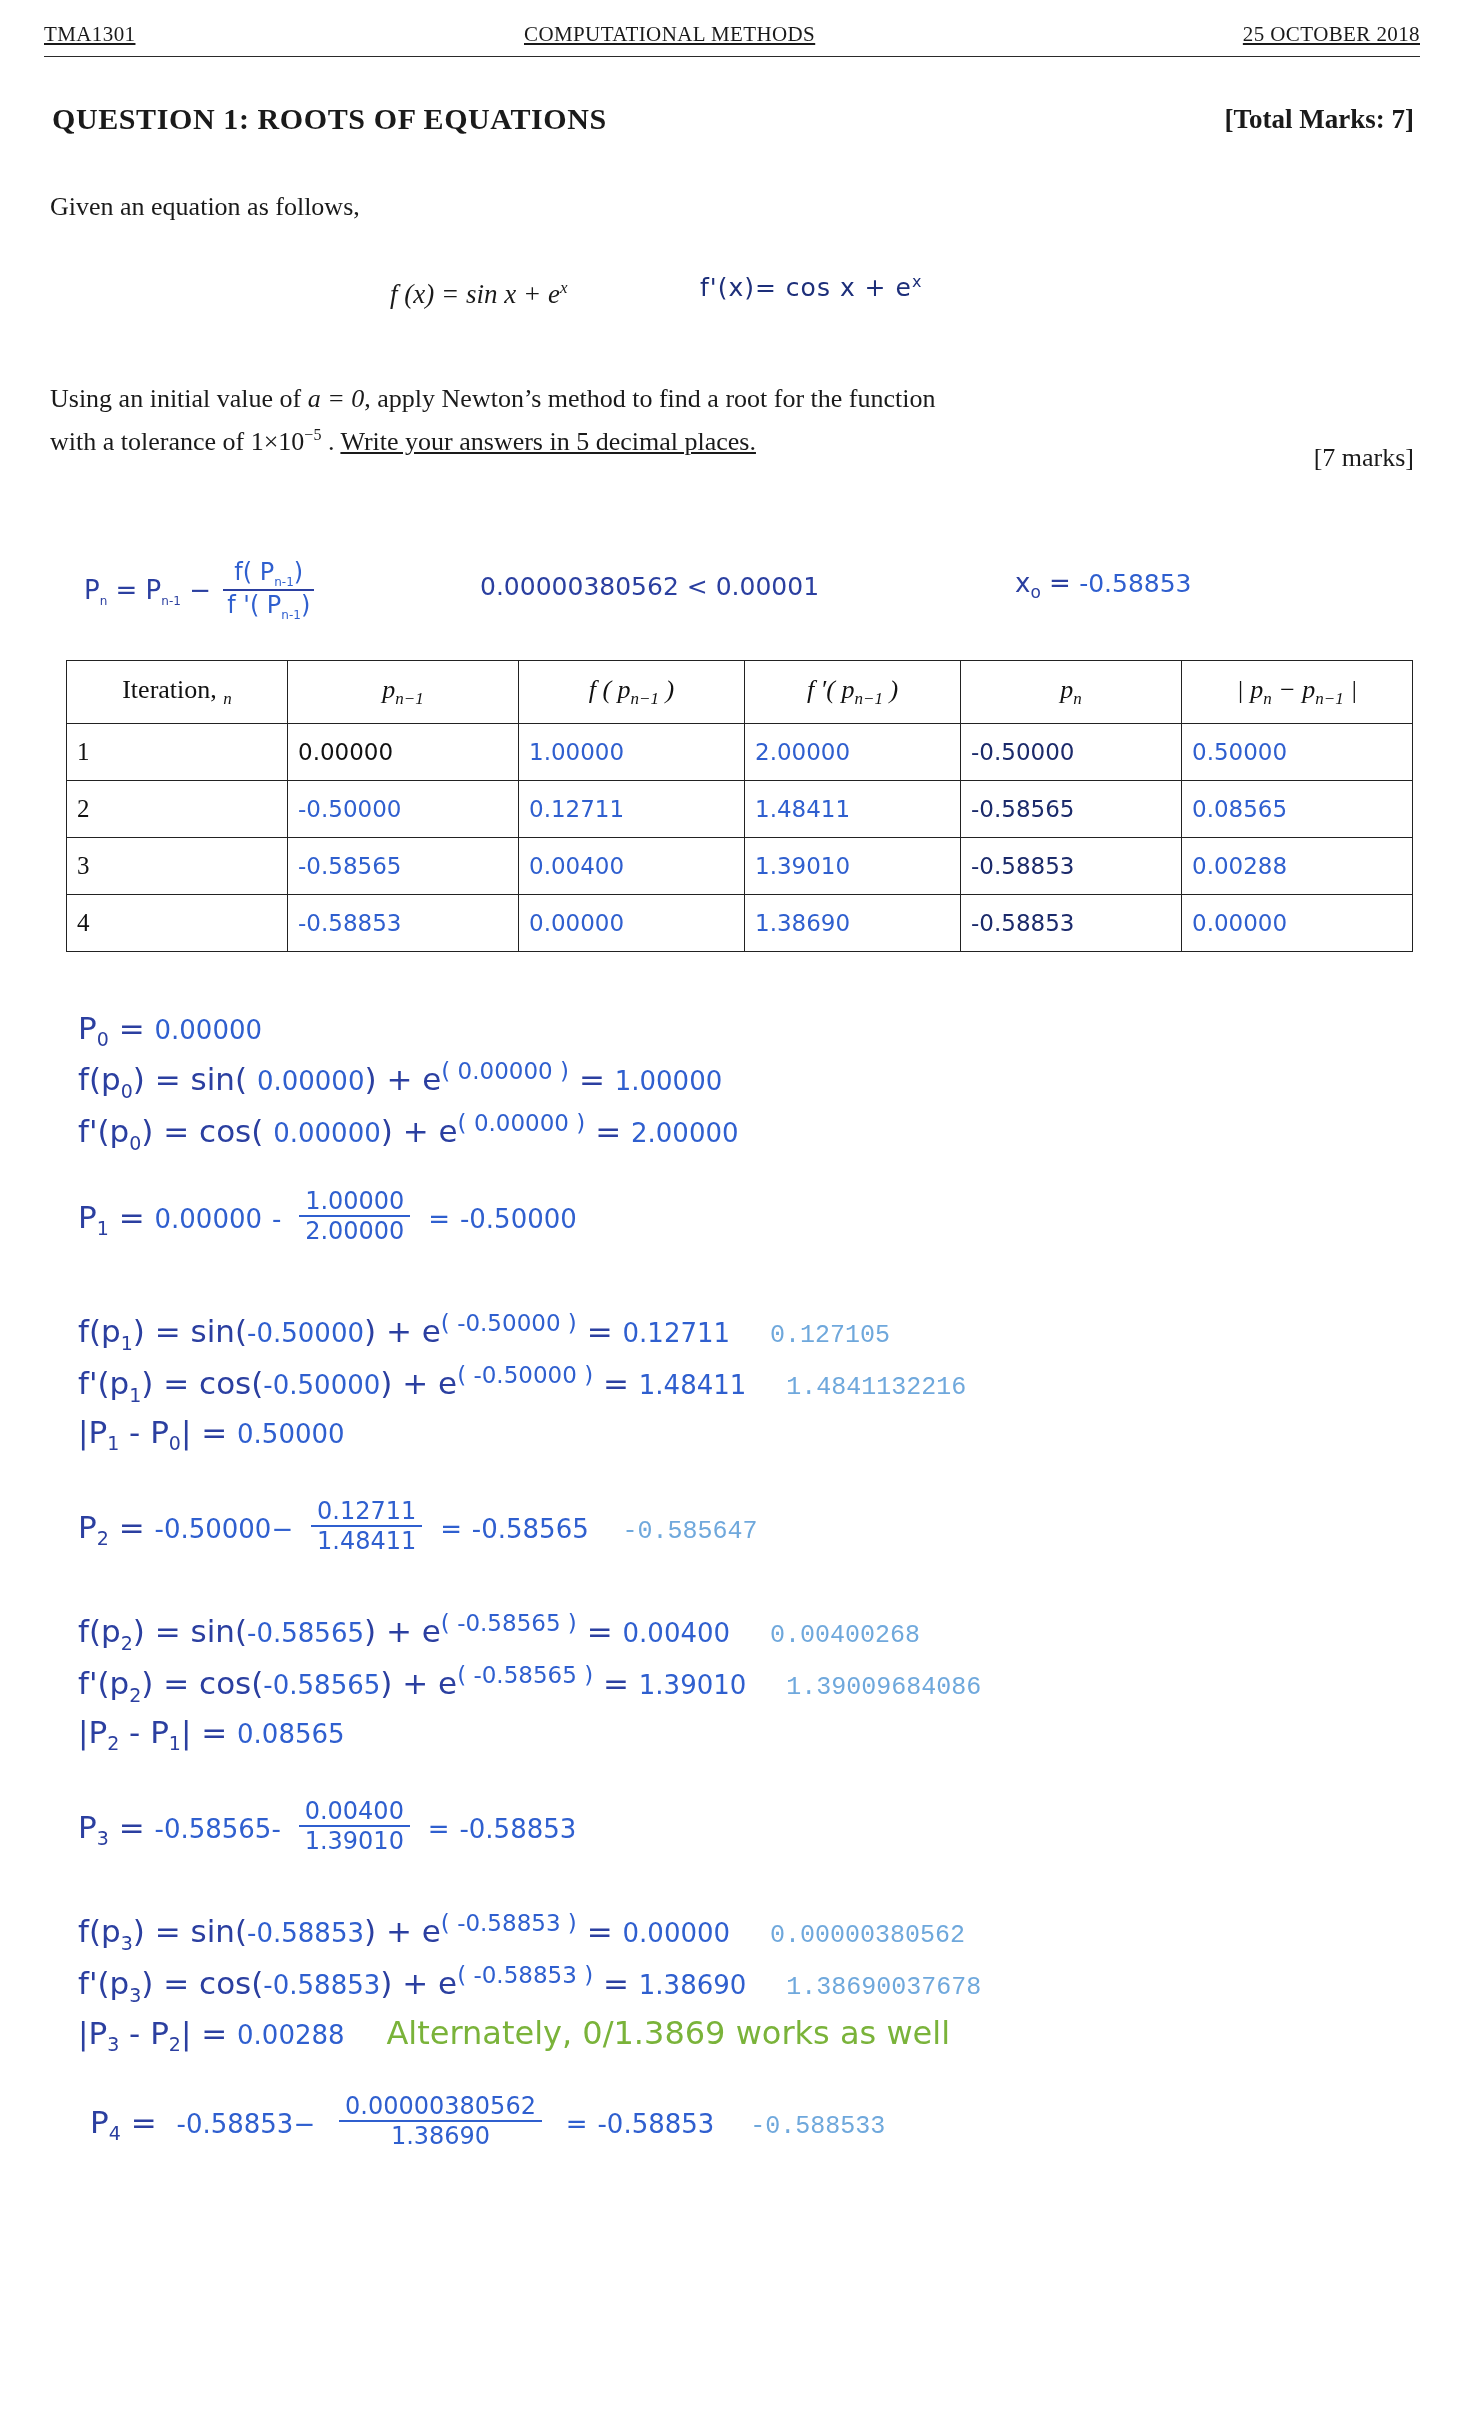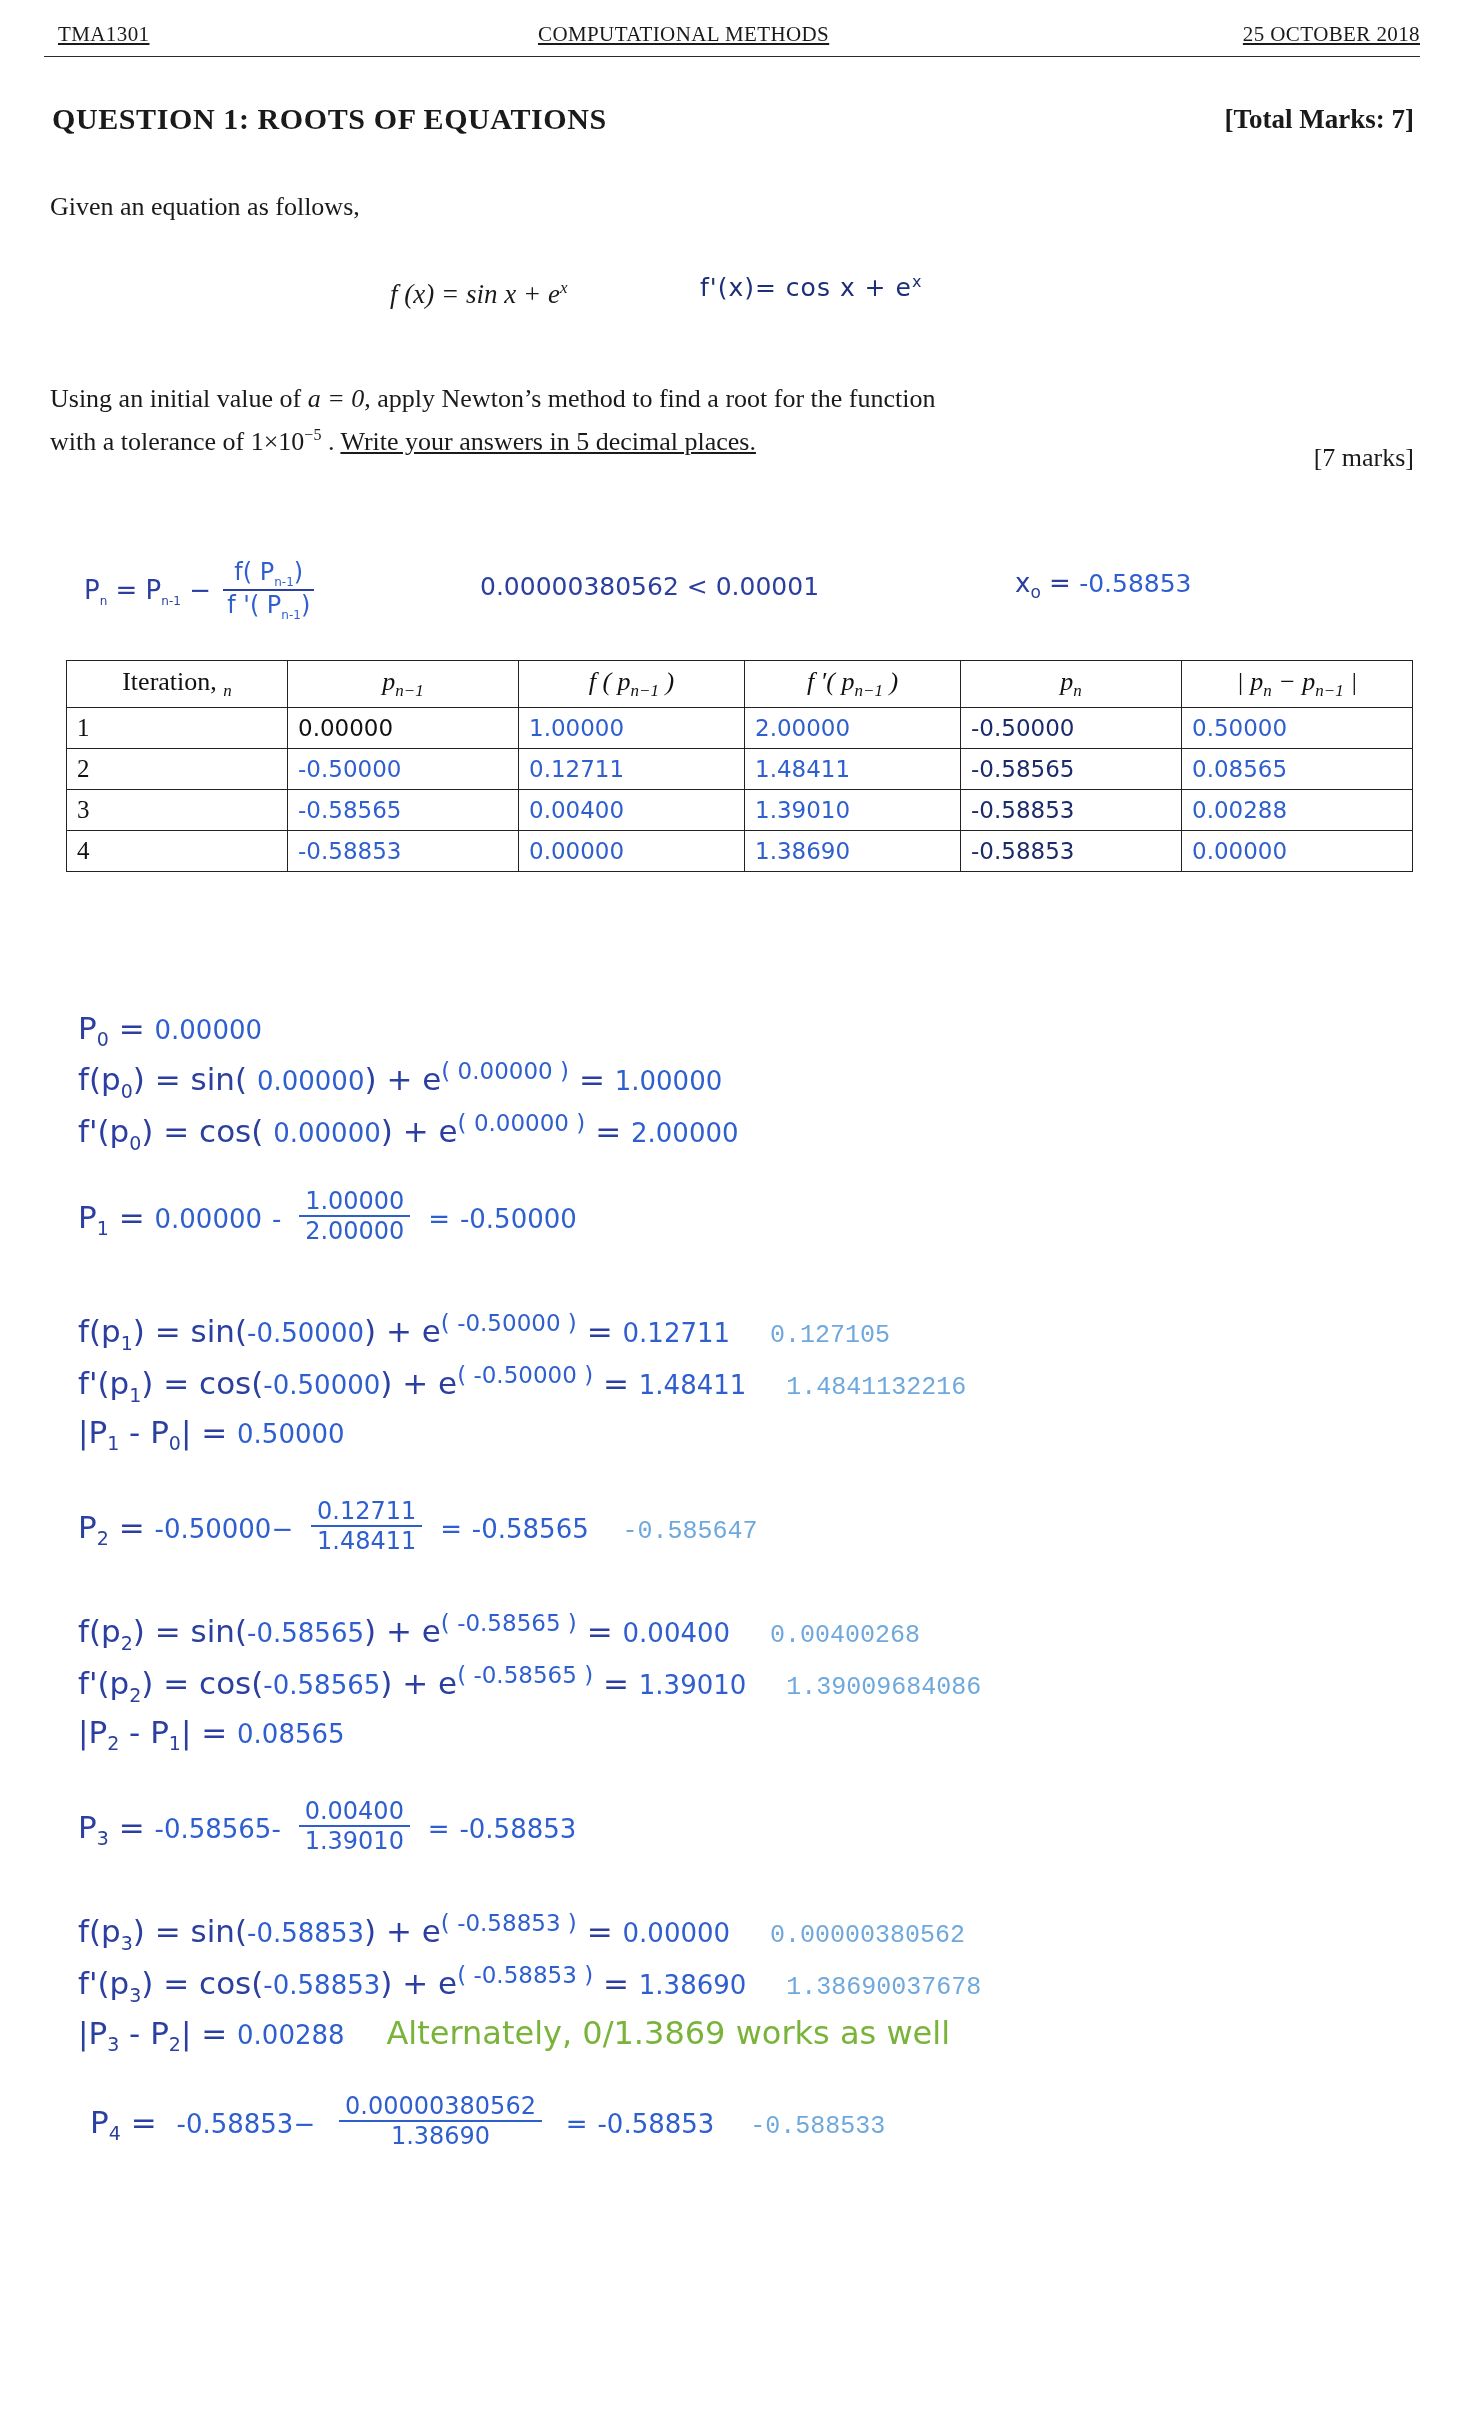--- a/index.html
+++ b/index.html
@@ -19,21 +19,21 @@
     position: absolute;
     left: 0; top: 0;
     width: 1464px;
     height: 2432px;
   }
 
   
   .hdr {
     position: absolute;
     top: 22px;
-    left: 58px;
+    left: 44px;
     right: 44px;
     height: 34px;
     font-family: "Liberation Serif", serif;
     font-size: 21px;
     letter-spacing: 0.4px;
   }
   .hdr .left  { position: absolute; left: 0;   top: 0; text-decoration: underline; }
   .hdr .mid   { position: absolute; left: 480px; top: 0; text-decoration: underline; }
   .hdr .right { position: absolute; right: 0;  top: 0; text-decoration: underline; }
   .hdr-rule {
@@ -150,21 +150,21 @@
   
   .tbl {
     position: absolute;
     left: 66px;
     top: 660px;
     border-collapse: collapse;
     font-size: 24px;
   }
   .tbl td, .tbl th {
     border: 1.6px solid #222;
-    padding: 6px 10px;
+    padding: 14px 10px;
     font-weight: normal;
   }
   .tbl th {
     font-family: "Liberation Serif", serif;
     font-style: italic;
     font-size: 26px;
     color: #111;
   }
   .tbl th .sub, .tbl td .sub { font-size: 17px; vertical-align: sub; font-style: italic; }
   .tbl .c-n   { width: 200px; }

